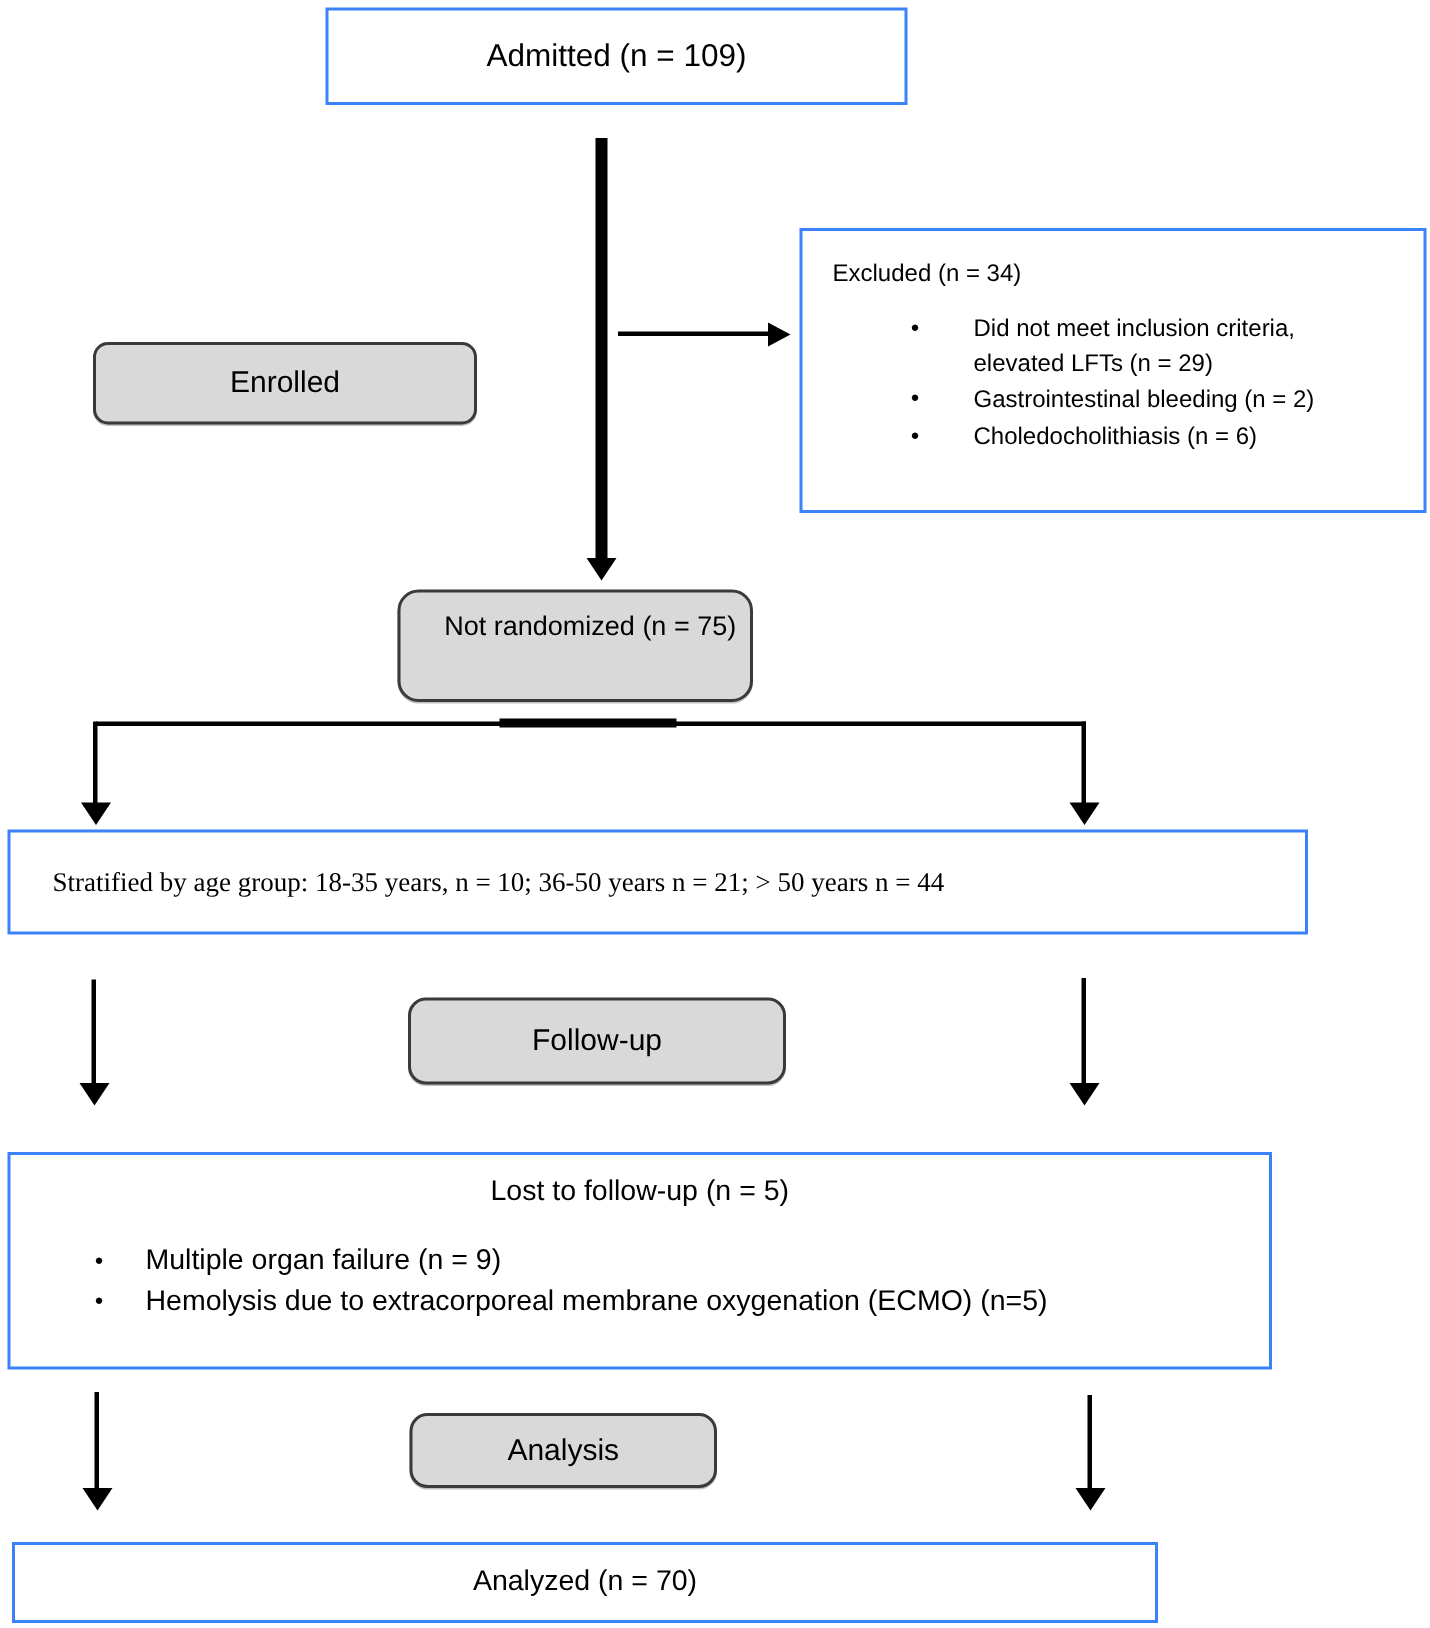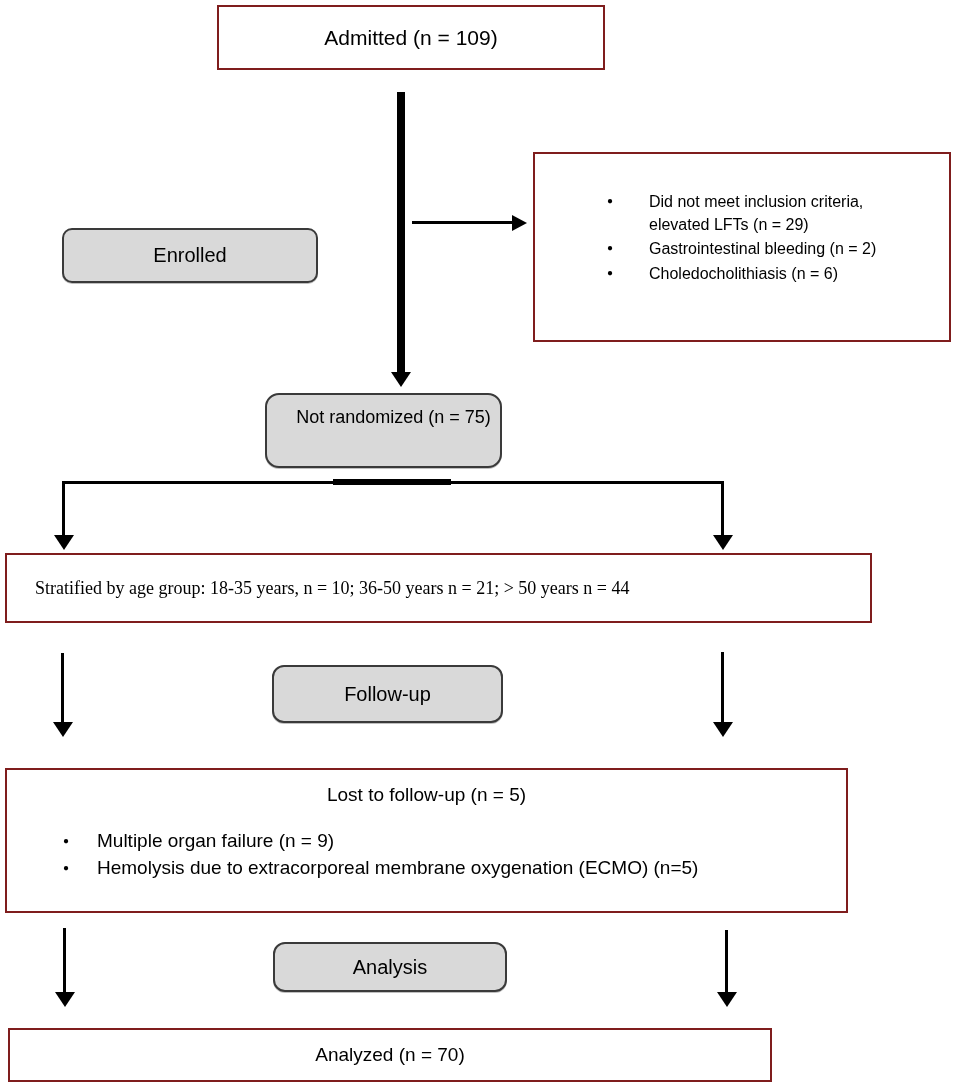--- a/index.html
+++ b/index.html
@@ -7,21 +7,21 @@
   .canvas {
     position: relative;
     width: 953px;
     height: 1085px;
     background: #ffffff;
     overflow: hidden;
   }
   
   .box {
     position: absolute;
-    border: 2px solid #7f1d1d;
+    border: 2px solid #3b82f6;
     background: #fff;
     box-sizing: border-box;
   }
   .box.center {
     display: flex;
     align-items: center;
     justify-content: center;
     text-align: center;
   }
   
@@ -55,23 +55,23 @@
     border-left: 15px solid #000;
   }
   
   .admitted   { left: 217px; top: 5px;    width: 388px; height: 65px;  font-size: 21px; }
   .excluded   { left: 533px; top: 152px;  width: 418px; height: 190px; font-size: 16px; padding: 20px 18px 0 20px; }
   .enrolled   { left: 62px;  top: 228px;  width: 256px; height: 55px;  border-radius: 10px; }
   .notrand    { left: 265px; top: 393px;  width: 237px; height: 75px;  border-radius: 14px;
                 font-size: 18px; align-items: flex-start; padding-top: 12px; }
   .stratified { left: 5px;   top: 553px;  width: 867px; height: 70px;  font-size: 18px;
                 display: flex; align-items: center; padding: 0 28px; font-family: Liberation Serif, serif; }
-  .followup   { left: 272px; top: 665px;  width: 231px; height: 58px; }
+  .followup   { left: 272px; top: 665px;  width: 252px; height: 58px; }
   .lost       { left: 5px;   top: 768px;  width: 843px; height: 145px; font-size: 19px; padding-top: 14px; }
-  .analysis   { left: 273px; top: 942px;  width: 234px; height: 50px; }
+  .analysis   { left: 273px; top: 942px;  width: 205px; height: 50px; }
   .analyzed   { left: 8px;   top: 1028px; width: 764px; height: 54px;  font-size: 19px; }
   .lost-title { text-align: center; }
   
   ul.bullets { list-style: none; margin: 0; padding: 0; }
   ul.bullets li { position: relative; }
   ul.bullets li::before {
     content: "●";
     position: absolute;
     font-size: 10px;
     top: 4px;
@@ -92,20 +92,21 @@
     <span>Admitted (n = 109)</span>
   </div>
 
   <div class="vline" style="left:397px; top:92px; width:8px; height:281px;"></div>
   <div class="head-down" style="left:391px; top:372px;"></div>
 
   <div class="hline" style="left:412px; top:221px; width:101px; height:3px;"></div>
   <div class="head-right" style="left:512px; top:215px;"></div>
 
   <div class="box excluded">
+    <div>Excluded (n = 34)</div>
     <ul class="bullets">
       <li>Did not meet inclusion criteria, elevated LFTs (n = 29)</li>
       <li>Gastrointestinal bleeding (n = 2)</li>
       <li>Choledocholithiasis  (n = 6)</li>
     </ul>
   </div>
 
   <div class="stage enrolled">
     <span>Enrolled</span>
   </div>

